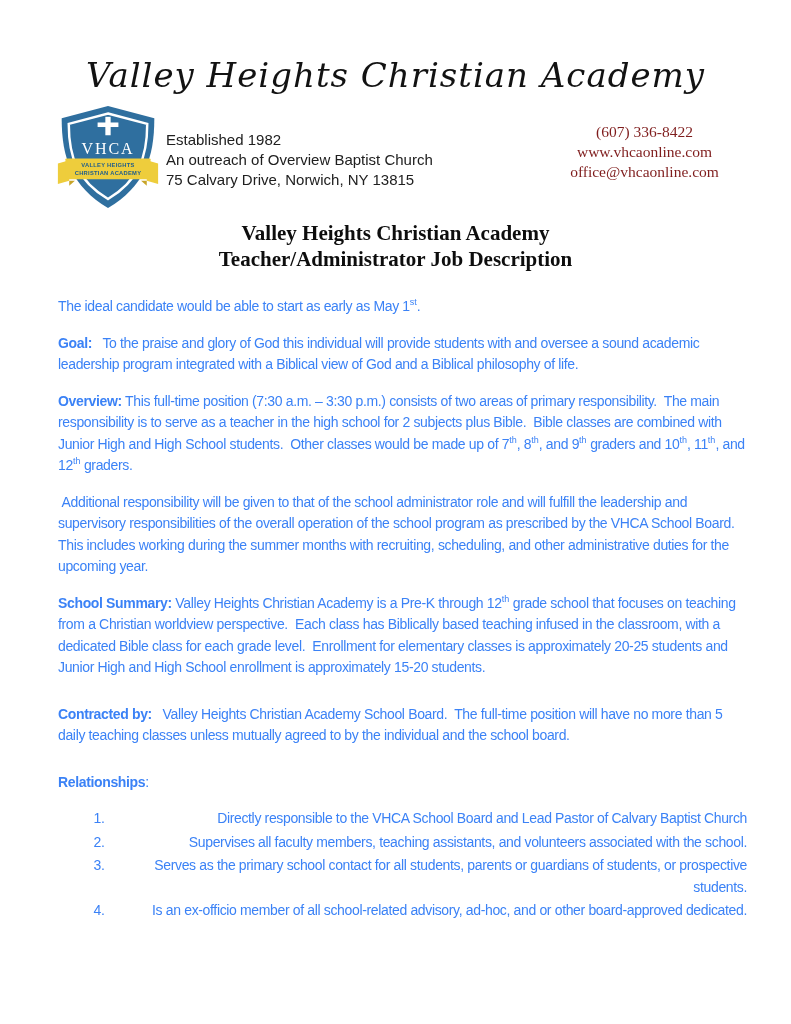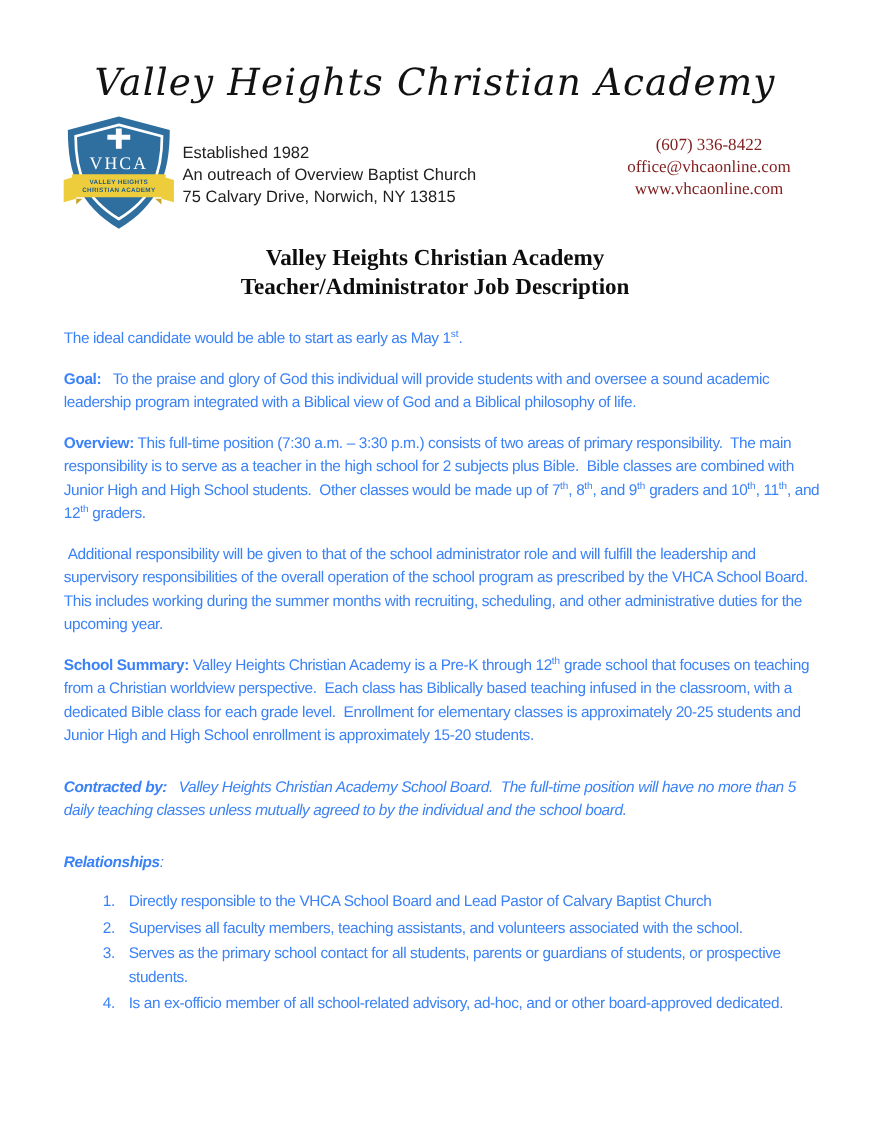--- a/index.html
+++ b/index.html
@@ -71,24 +71,25 @@
   .para {
     white-space: pre-wrap;
     margin-bottom: 15px;
   }
   .para sup {
     font-size: 9px;
     line-height: 0;
     vertical-align: super;
     letter-spacing: 0;
   }
-  .space-before { margin-top: 25px; font-style: italic; }
+  .space-before { margin-top: 25px; }
   ol.rel-list {
     margin: 4px 0 0 50px;
     padding: 0;
+    text-align: right;
   }
   ol.rel-list li {
     padding-left: 9px;
     margin-bottom: 2px;
     white-space: pre-wrap;
   }
   
   .logo-acronym {
     font-family: "Liberation Serif", serif;
     font-size: 17px;
@@ -137,22 +138,22 @@
       </div>
 
       <div class="center-info">
         <div>Established 1982</div>
         <div>An outreach of Overview Baptist Church</div>
         <div>75 Calvary Drive, Norwich, NY 13815</div>
       </div>
 
       <div class="right-info">
         <div>(607) 336-8422</div>
+        <div>www.vhcaonline.com</div>
         <div>office@vhcaonline.com</div>
-        <div>www.vhcaonline.com</div>
       </div>
 
     </div>
   </header>
 
   <section class="doc-title">
     <div>Valley Heights Christian Academy</div>
     <div>Teacher/Administrator Job Description</div>
   </section>
 

